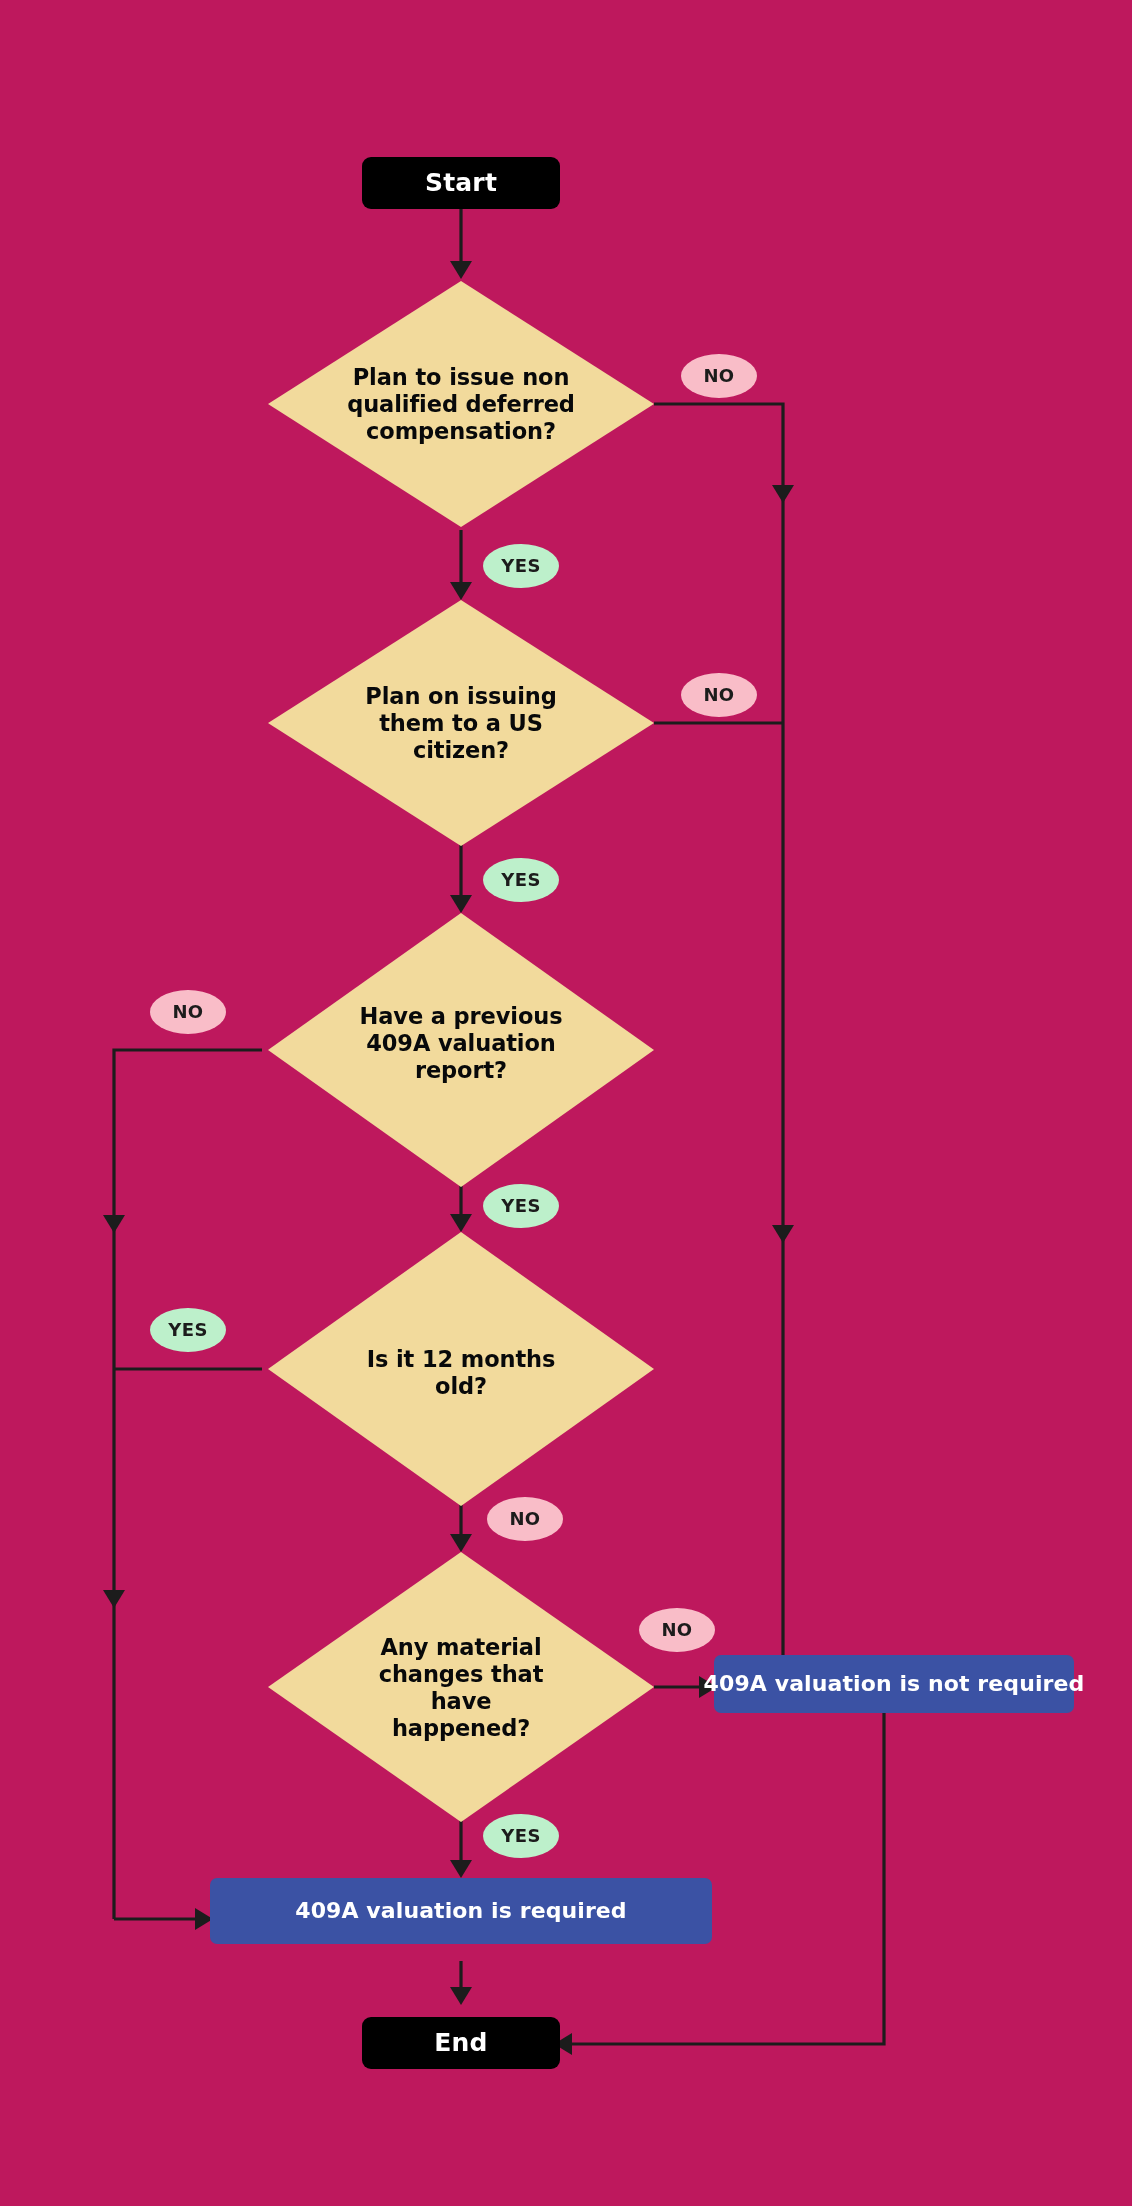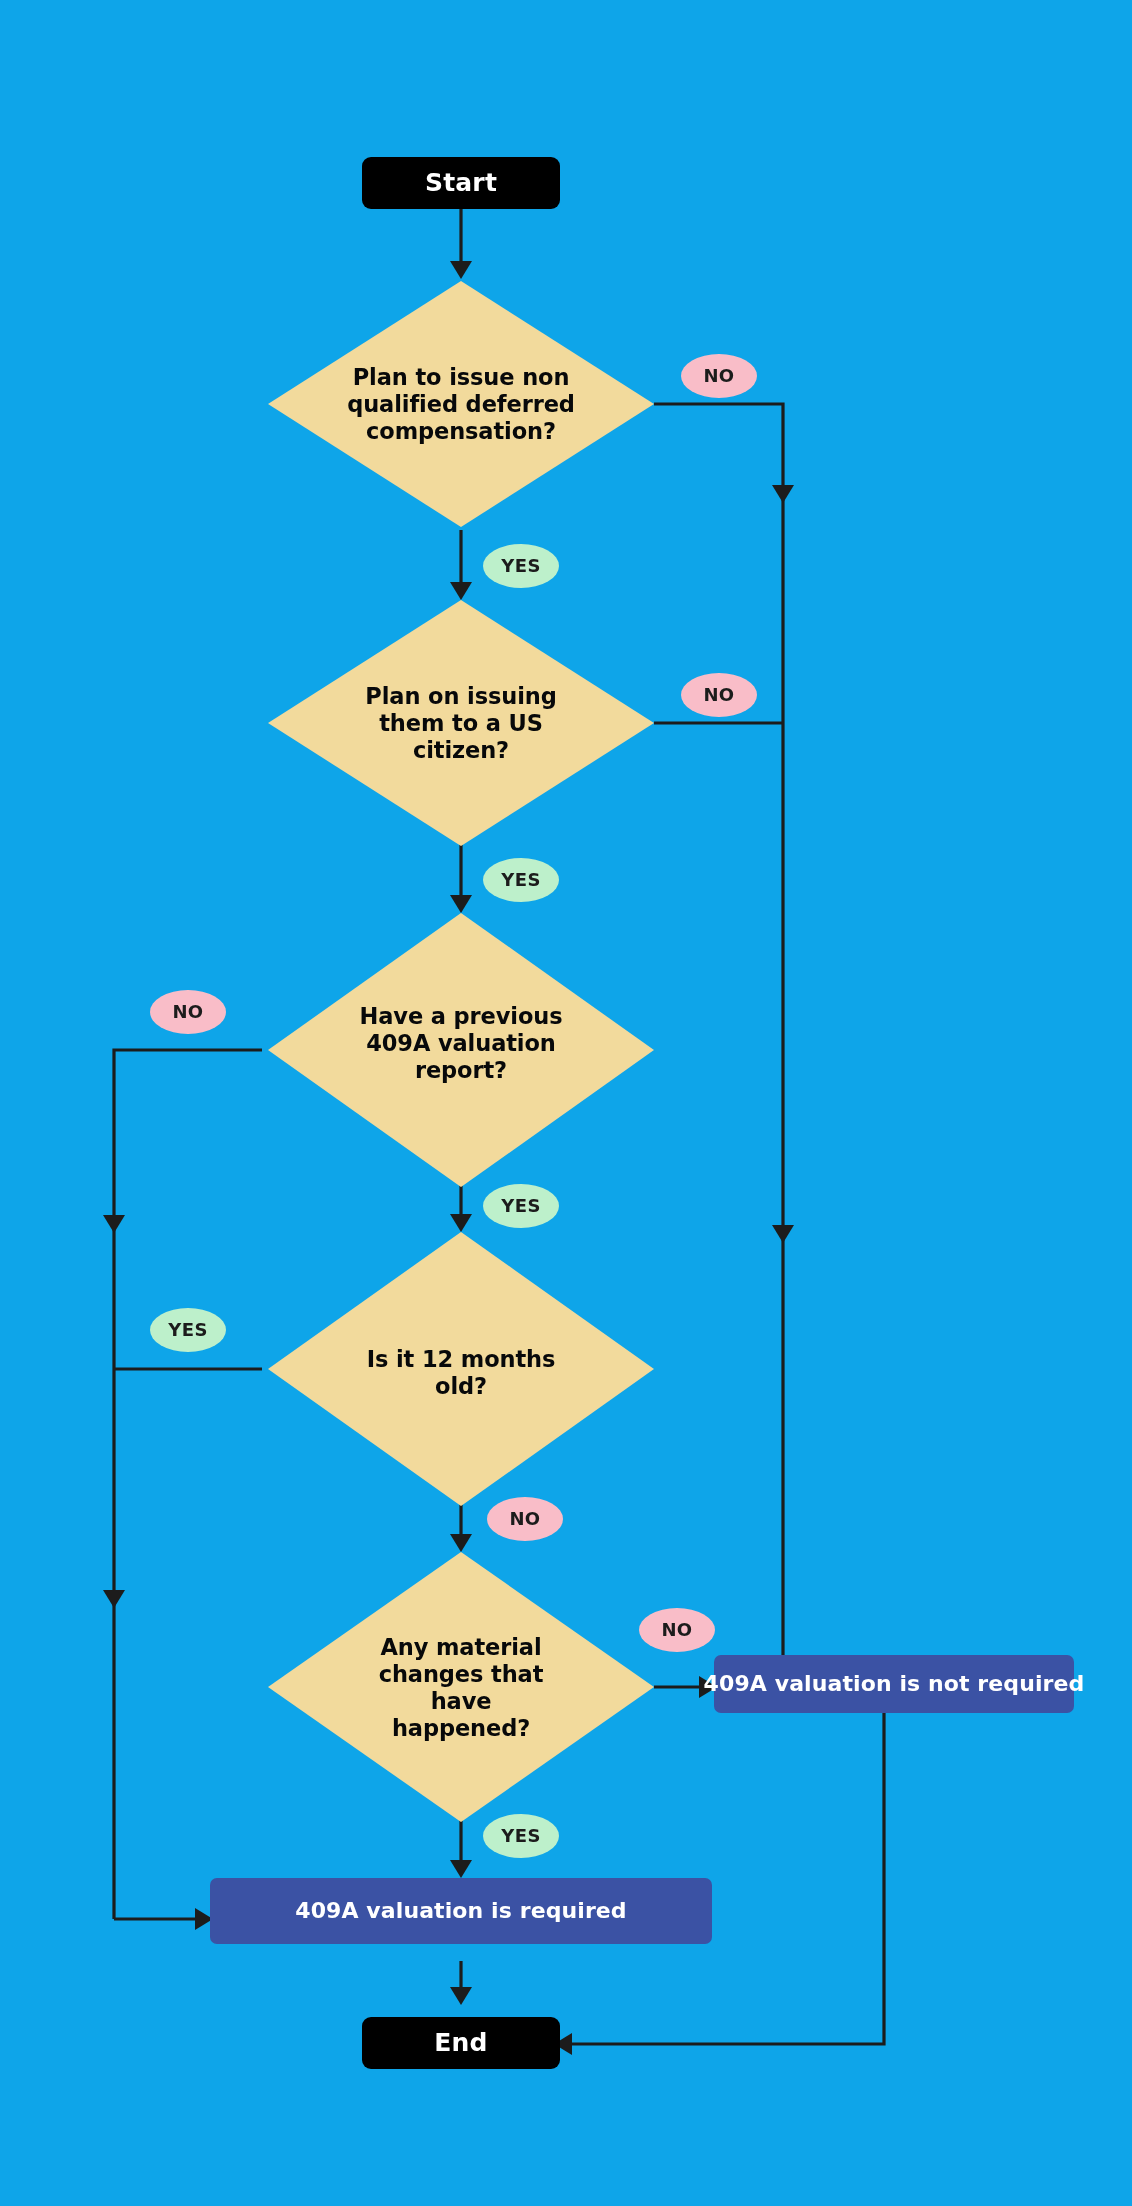--- a/index.html
+++ b/index.html
@@ -10,21 +10,21 @@
   body {
     font-family: "DejaVu Sans", "Liberation Sans", sans-serif;
     width: 1132px;
     height: 2206px;
     overflow: hidden;
   }
   #flowchart-root {
     position: relative;
     width: 1132px;
     height: 2206px;
-    background: #0ea5e9;
+    background: #be185d;
   }
   svg.canvas {
     position: absolute;
     inset: 0;
     width: 1132px;
     height: 2206px;
     display: block;
   }
   .node-text {
     font-weight: 700;

